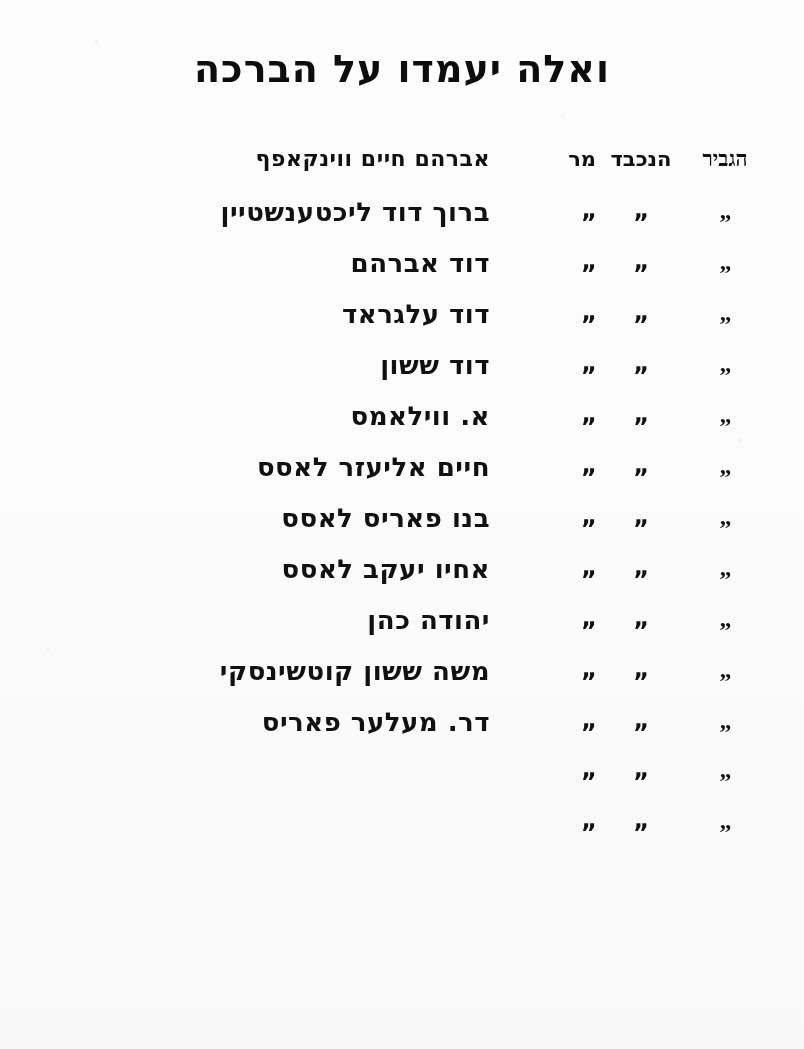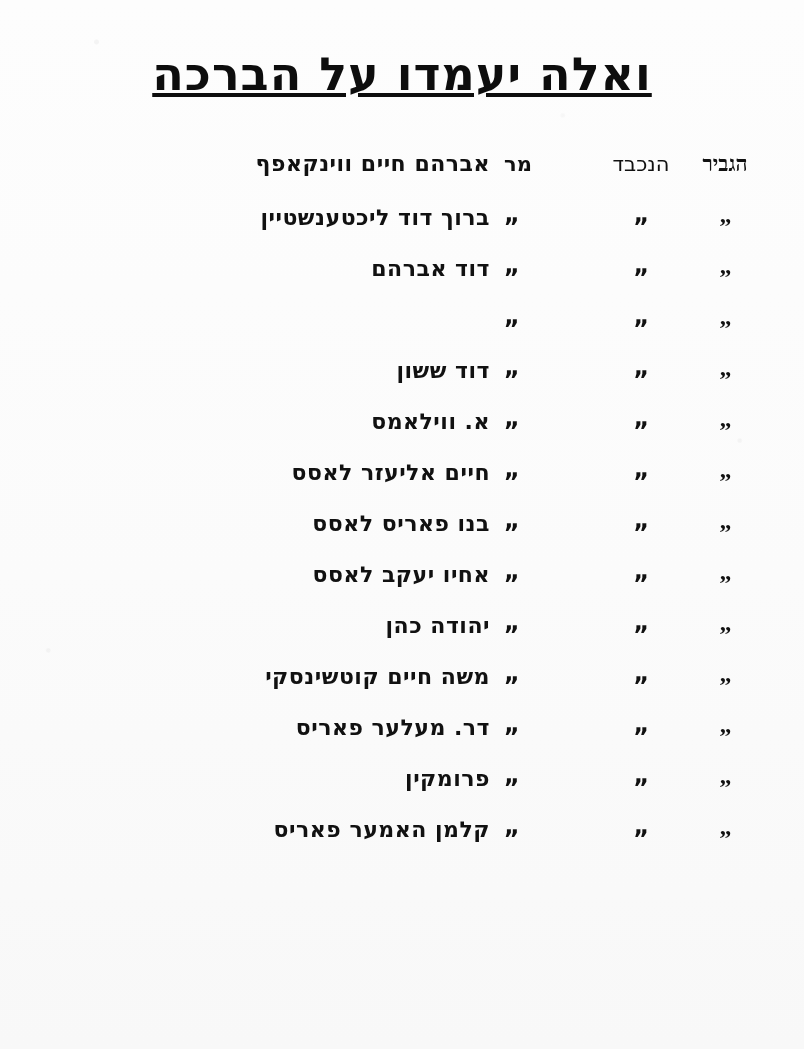--- a/index.html
+++ b/index.html
@@ -26,28 +26,27 @@
       radial-gradient(circle at 70% 11%, rgba(0,0,0,0.025) 0 1.5px, transparent 3px),
       linear-gradient(180deg, #fdfdfd 0%, #fbfbfb 55%, #f8f8f8 100%);
     direction: rtl;
   }
   .title {
     position: absolute;
     top: 48px;
     left: 0;
     right: 0;
     text-align: center;
-    font-size: 46px;
+    font-size: 38px;
     font-weight: 700;
     letter-spacing: 1px;
     line-height: 1.15;
     color: #0d0d0d;
     font-family: "DejaVu Sans", sans-serif;
     white-space: nowrap;
-    text-decoration: underline;
   }
   .list {
     position: absolute;
     top: 146px;
     right: 40px;
     left: 40px;
   }
   .row {
     display: flex;
     flex-direction: row;
@@ -63,42 +62,41 @@
     flex: 0 0 auto;
     font-size: 21px;
     font-weight: 700;
     font-family: Liberation Serif, serif;
   }
   .col-honorific2 {
     width: 90px;
     text-align: center;
     flex: 0 0 auto;
     font-size: 21px;
-    font-weight: 400;
+    font-weight: 700;
   }
   .col-mar {
     width: 92px;
-    text-align: left;
+    text-align: right;
     flex: 0 0 auto;
     font-size: 21px;
     font-weight: 700;
-    margin-top: 6px;
   }
   .ditto {
     font-size: 24px;
     font-weight: 700;
     letter-spacing: -1px;
     position: relative;
     top: -3px;
   }
   .col-name {
     flex: 1 1 auto;
     text-align: right;
     padding-right: 14px;
-    font-size: 22px;
+    font-size: 26px;
     font-weight: 700;
     letter-spacing: 0.5px;
     white-space: nowrap;
   }
   .row-first .col-name {
     font-size: 22px;
   }
 </style>
 </head>
 <body>
@@ -123,20 +121,21 @@
       <div class="row">
         <span class="col-honorific1 ditto">„</span>
         <span class="col-honorific2 ditto">„</span>
         <span class="col-mar ditto">„</span>
         <span class="col-name">דוד אברהם</span>
       </div>
       <div class="row">
         <span class="col-honorific1 ditto">„</span>
         <span class="col-honorific2 ditto">„</span>
         <span class="col-mar ditto">„</span>
+        <span class="col-name">דוד עלגראד</span>
       </div>
       <div class="row">
         <span class="col-honorific1 ditto">„</span>
         <span class="col-honorific2 ditto">„</span>
         <span class="col-mar ditto">„</span>
         <span class="col-name">דוד ששון</span>
       </div>
       <div class="row">
         <span class="col-honorific1 ditto">„</span>
         <span class="col-honorific2 ditto">„</span>
@@ -164,35 +163,33 @@
       <div class="row">
         <span class="col-honorific1 ditto">„</span>
         <span class="col-honorific2 ditto">„</span>
         <span class="col-mar ditto">„</span>
         <span class="col-name">יהודה כהן</span>
       </div>
       <div class="row">
         <span class="col-honorific1 ditto">„</span>
         <span class="col-honorific2 ditto">„</span>
         <span class="col-mar ditto">„</span>
-        <span class="col-name">משה חיים קוטשינסקי</span>
+        <span class="col-name">משה ששון קוטשינסקי</span>
       </div>
       <div class="row">
         <span class="col-honorific1 ditto">„</span>
         <span class="col-honorific2 ditto">„</span>
         <span class="col-mar ditto">„</span>
         <span class="col-name">דר. מעלער פאריס</span>
       </div>
       <div class="row">
         <span class="col-honorific1 ditto">„</span>
         <span class="col-honorific2 ditto">„</span>
         <span class="col-mar ditto">„</span>
-        <span class="col-name">פרומקין</span>
       </div>
       <div class="row">
         <span class="col-honorific1 ditto">„</span>
         <span class="col-honorific2 ditto">„</span>
         <span class="col-mar ditto">„</span>
-        <span class="col-name">קלמן האמער פאריס</span>
       </div>
     </div>
 
 </div>
 
 </body></html>

